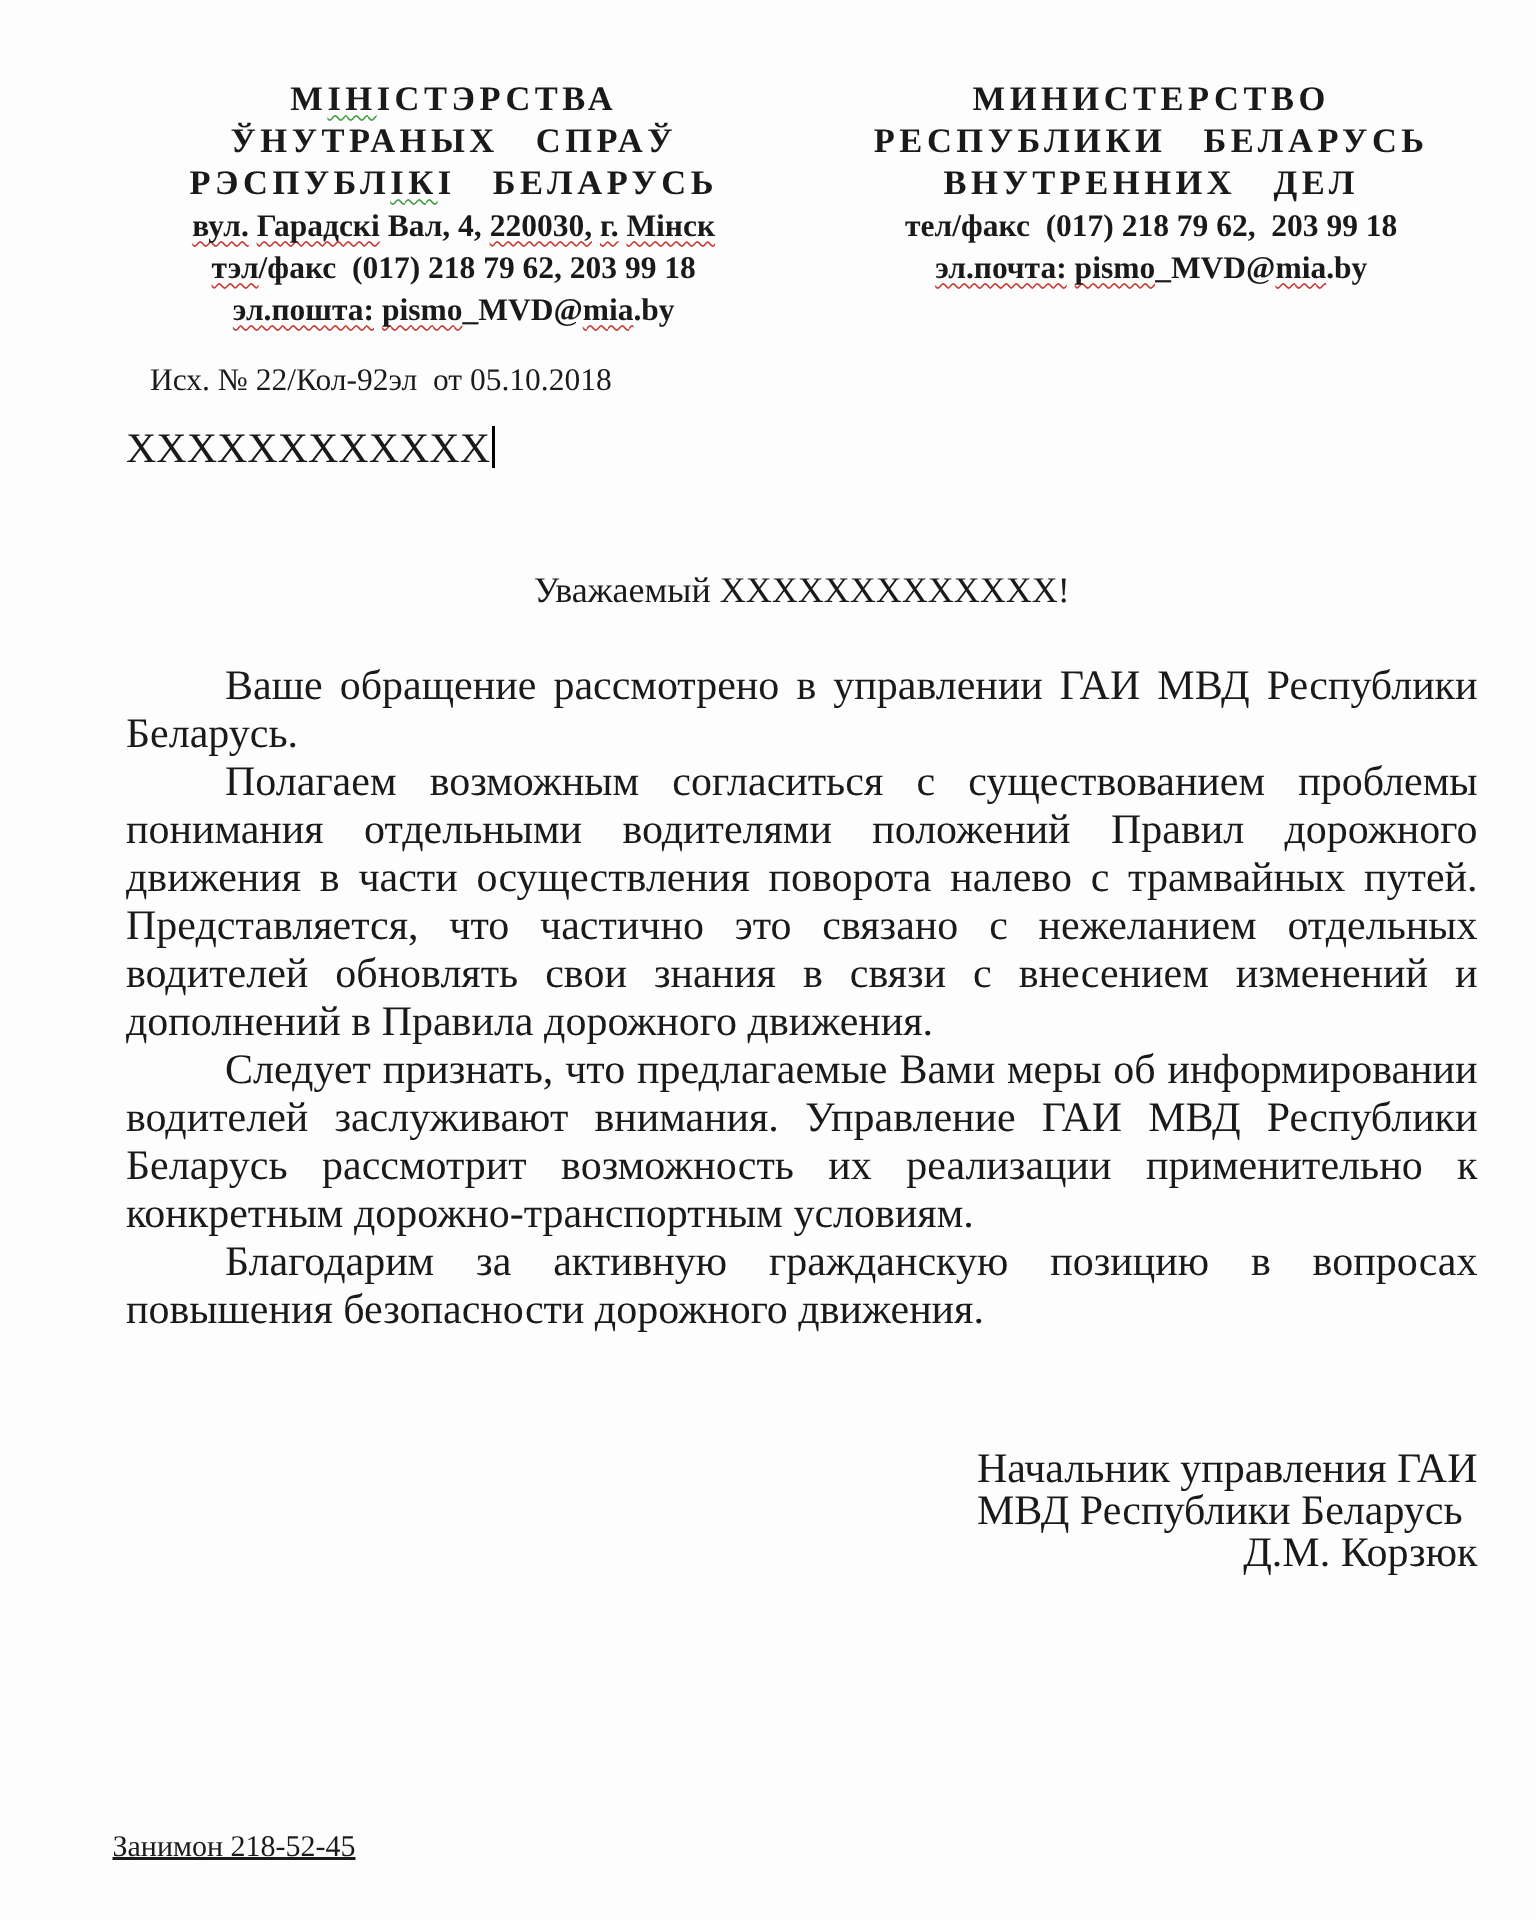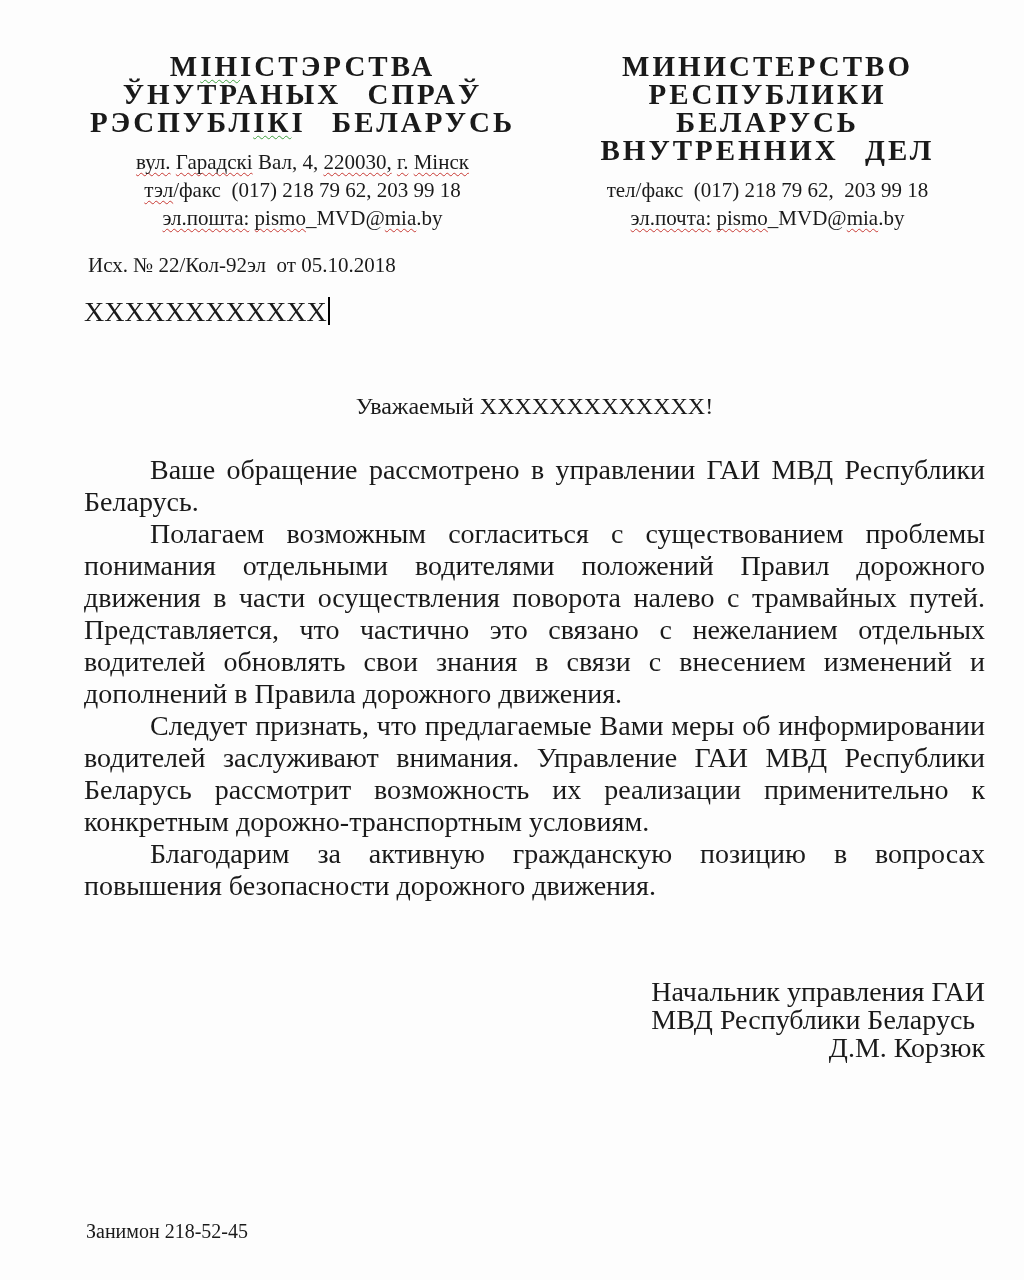--- a/index.html
+++ b/index.html
@@ -8,47 +8,47 @@
     position:relative;
     margin:0 auto;
     background:#fdfdfd;
     font-family:"Liberation Serif","DejaVu Serif",serif;
     color:#1a1a1a;
     overflow:hidden;
   }
   .letterhead { display:flex; padding:52px 34px 0 80px; gap:20px; }
   .lh-col { flex:1; text-align:center; }
   .lh-title {
-    font-weight:bold; font-size:29px; line-height:28px;
+    font-weight:bold; font-size:23px; line-height:28px;
     letter-spacing:3px; word-spacing:16px;
   }
-  .lh-addr { margin-top:12px; font-size:21px; line-height:28px; }
+  .lh-addr { margin-top:0; font-size:21px; line-height:28px;font-weight:bold; }
   .t-line, .a-line { white-space:pre-wrap; }
   .sq-red {
     text-decoration-line:underline; text-decoration-style:wavy;
     text-decoration-color:#c83a34; text-decoration-thickness:1px;
     text-underline-offset:3px; text-decoration-skip-ink:none;
   }
   .sq-green {
     text-decoration-line:underline; text-decoration-style:wavy;
     text-decoration-color:#3f9e3f; text-decoration-thickness:1px;
     text-underline-offset:3px; text-decoration-skip-ink:none;
   }
   .content { padding:0 39px 0 84px; }
-  .ref-line { margin-top:20px; padding-left:4px; font-size:21px; line-height:26px; white-space:pre-wrap; }
+  .ref-line { margin-top:20px; padding-left:4px; font-size:21px; line-height:26px; white-space:pre-wrap;margin-left:12px; }
   .addressee { margin-top:16px; font-size:28px; line-height:36px; white-space:nowrap; }
   .caret { display:inline-block; width:2px; height:28px; background:#000; vertical-align:-4px; margin-left:1px; }
   .greeting { margin-top:58px; font-size:24px; line-height:36px; text-align:center; }
   .body-text { margin-top:30px; font-size:28px; line-height:32px; text-align:justify; }
   .body-text p { margin:0; text-indent:66px; }
   .signature {
     margin-top:76px; display:flex; justify-content:space-between;
     align-items:flex-end; font-size:28px; line-height:28px;flex-direction:column;
   }
-  .footer { position:absolute; left:86px; top:1218px; font-size:20px; line-height:26px; }
+  .footer { position:absolute; left:75px; top:1218px; font-size:20px; line-height:26px;text-decoration:underline; }
 </style>
 </head>
 <body>
 
 <div class="page">
 
   <div class="letterhead">
     <div class="lh-col">
       <div class="lh-title">
         <div class="t-line"><span>М</span><span class="sq-green">ІН</span><span>ІСТЭРСТВА</span></div>

